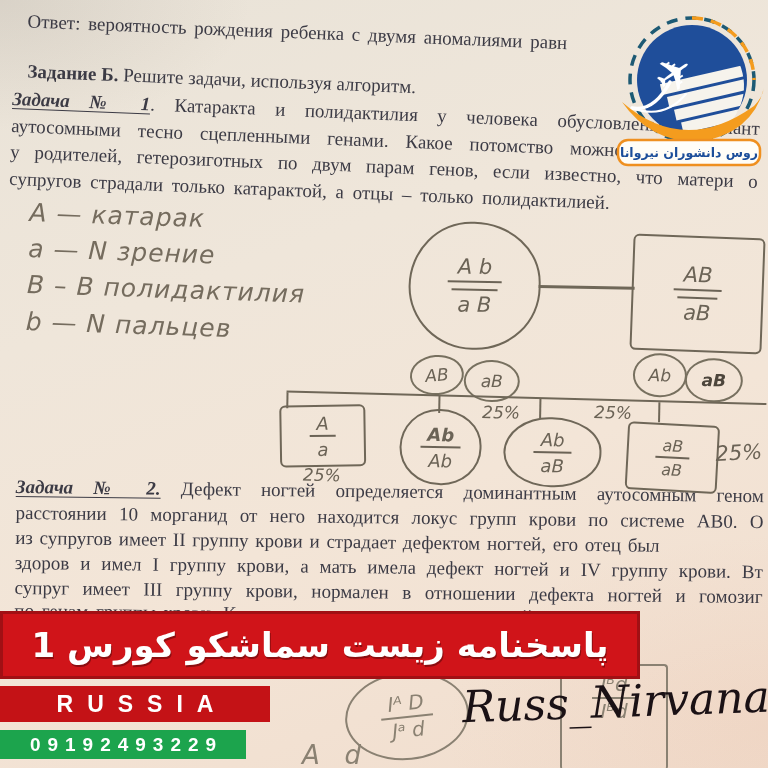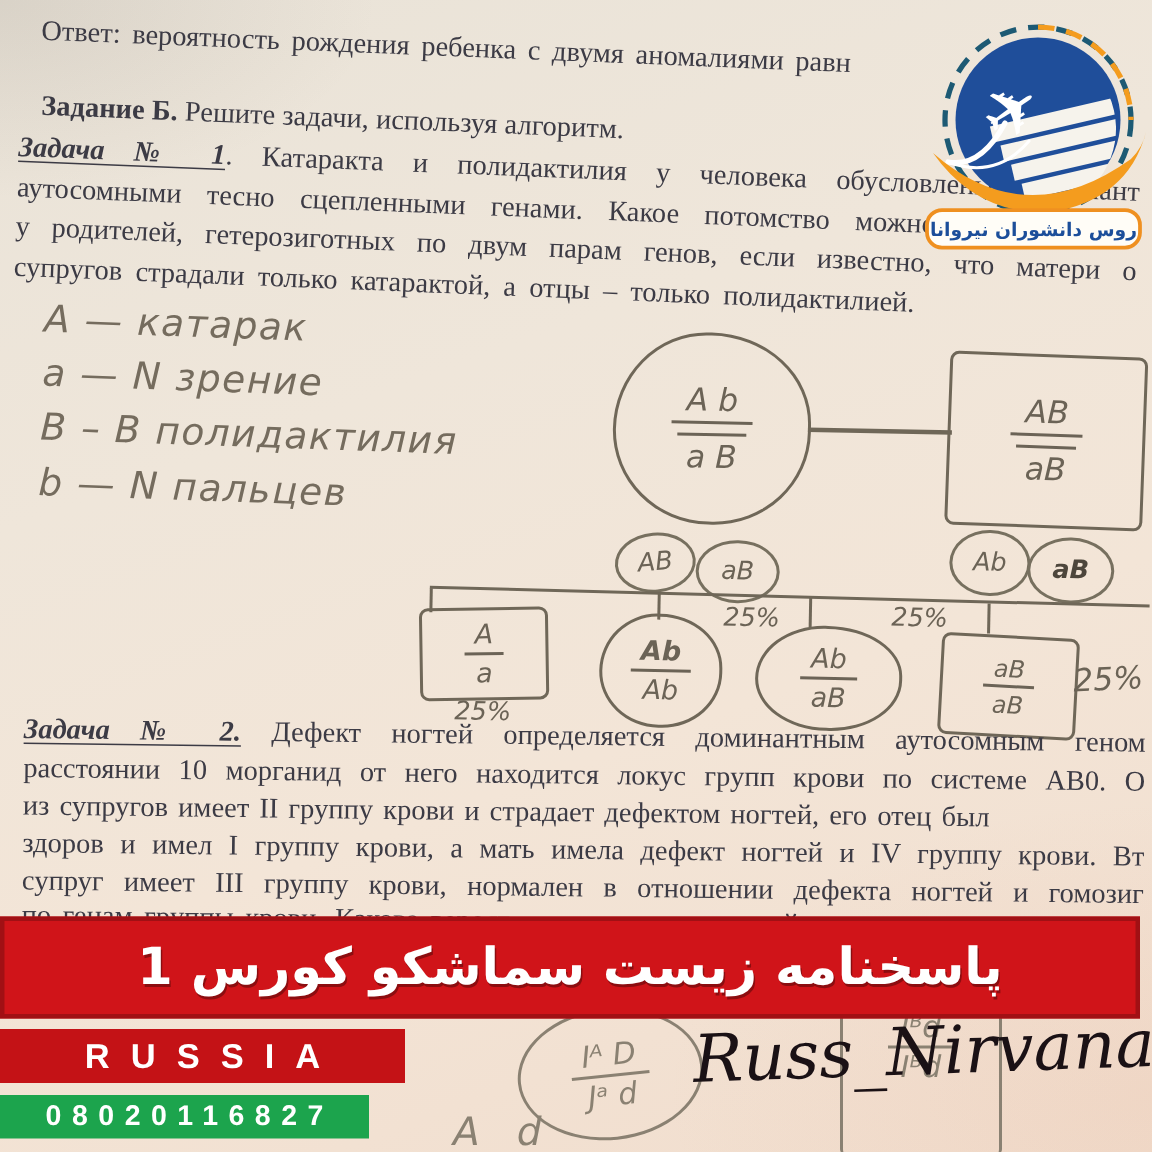--- a/index.html
+++ b/index.html
@@ -41,21 +41,21 @@
   .frac{display:flex;flex-direction:column;align-items:center;font-size:18px;}
   .frac .t{border-bottom:2px solid currentColor;padding:0 7px 1px;}
   .frac .b{padding-top:2px;}
   .pct{position:absolute;font-size:17px;white-space:nowrap;}
   
   .blk-notes{left:0;top:0;z-index:1;color:#8a8172;}
   .nfrac{display:flex;flex-direction:column;align-items:center;font-size:20px;}
   .nfrac .t{border-bottom:2px solid currentColor;padding:0 8px 1px;}
   .dblline{border-bottom-style:double;border-bottom-width:6px;}
   
-  .banner{left:0;top:611px;width:760px;height:62px;background:#d01419;border-top:3px solid #a11014;
+  .banner{left:0;top:611px;width:640px;height:62px;background:#d01419;border-top:3px solid #a11014;
     border-bottom:3px solid #a11014;box-shadow:inset 3px 0 0 #a11014,inset -3px 0 0 #a11014;
     display:flex;align-items:center;justify-content:center;z-index:6;}
   .banner-text{direction:rtl;font-family:"DejaVu Sans",sans-serif;font-weight:bold;font-size:34px;
     color:#ffffff;text-shadow:1px 2px 0 #8c0d10;white-space:nowrap;}
   .rubar{left:0;top:686px;width:270px;height:36px;background:#c41216;display:flex;align-items:center;
     justify-content:center;z-index:6;}
   .rubar-text{font-family:Liberation Sans, sans-serif;font-weight:bold;font-size:23px;color:#fff;
     letter-spacing:14px;padding-left:14px;}
   .phbar{left:0;top:730px;width:246px;height:29px;background:#1ca44d;display:flex;align-items:center;
     justify-content:center;z-index:6;}
@@ -210,18 +210,18 @@
   </div>
 
   <div class="abs banner">
     <div class="banner-text">پاسخنامه زیست سماشکو کورس 1</div>
   </div>
 
   <div class="abs rubar">
     <span class="rubar-text">RUSSIA</span>
   </div>
   <div class="abs phbar">
-    <span class="phbar-text">08020116827</span>
+    <span class="phbar-text">09192493229</span>
   </div>
 
   <div class="abs sig">Russ_Nirvana</div>
 
 </div>
 
 </body></html>

